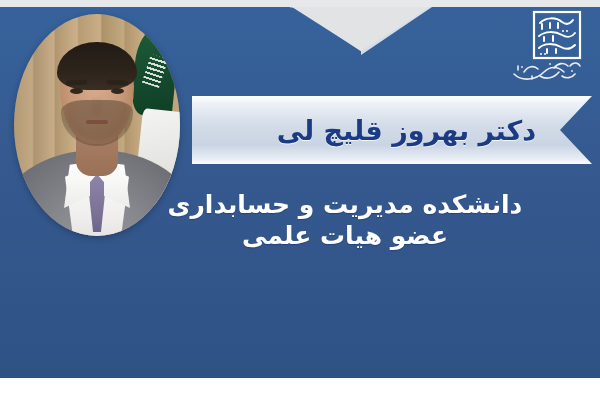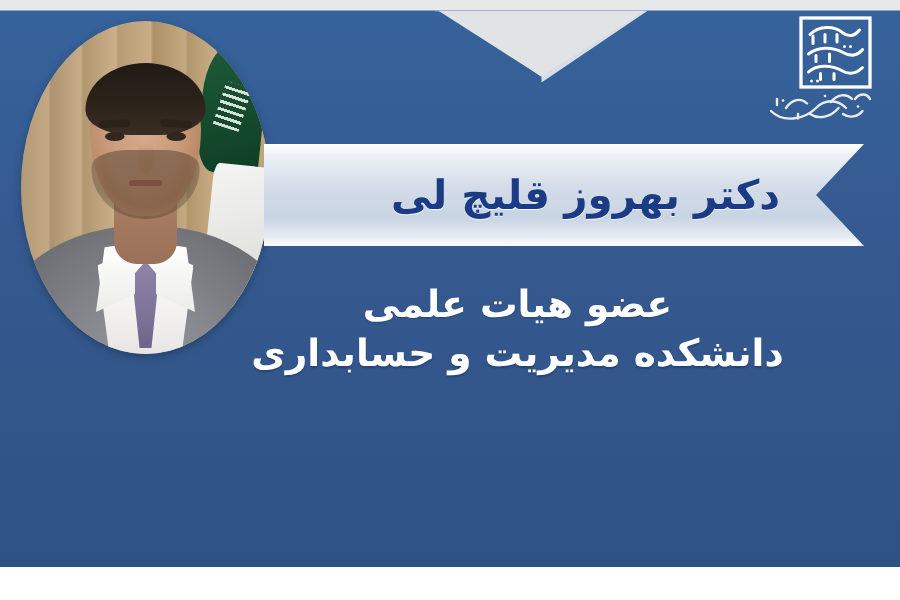--- a/index.html
+++ b/index.html
@@ -56,21 +56,21 @@
     width: 142px;
     height: 48px;
     background: #f2f3f4;
     clip-path: polygon(0% 0%, 100% 0%, 50% 100%, 50% 92%, 4% 1%, 0% 1%);
     opacity: .85;
   }
 
   
   .ribbon-wrap {
     position: absolute;
-    left: 176px;
+    left: 192px;
     top: 96px;
     width: 400px;
     height: 68px;
   }
   .ribbon {
     position: absolute;
     inset: 0;
     background: linear-gradient(180deg,
                 #ffffff 0%,
                 #eef2f7 10%,
@@ -354,22 +354,22 @@
       <div class="mouth"></div>
     </div>
   </div>
 
   <div class="ribbon-wrap">
     <div class="ribbon"></div>
     <div class="ribbon-name">دکتر بهروز قلیچ لی</div>
   </div>
 
   <div class="subtitle-block">
+    <div class="subtitle-line subtitle-dept">دانشکده مدیریت و حسابداری</div>
     <div class="subtitle-line subtitle-role">عضو هیات علمی</div>
-    <div class="subtitle-line subtitle-dept">دانشکده مدیریت و حسابداری</div>
   </div>
 
   <div class="logo">
     <svg width="74" height="76" viewBox="0 0 74 76" xmlns="http://www.w3.org/2000/svg">
 
       <rect x="24" y="2" width="46" height="46" fill="none" stroke="#ffffff" stroke-width="2.2"></rect>
 
       <g stroke="#ffffff" stroke-width="2" fill="none" stroke-linecap="round">
         <path d="M30 13 C36 7, 46 7, 52 12 C56 15, 60 14, 63 10"></path>
         <path d="M32 14 L32 19"></path>

